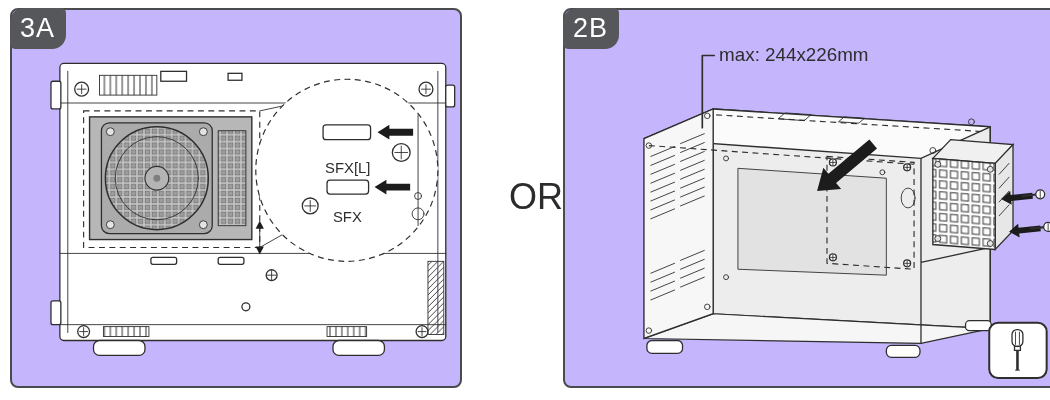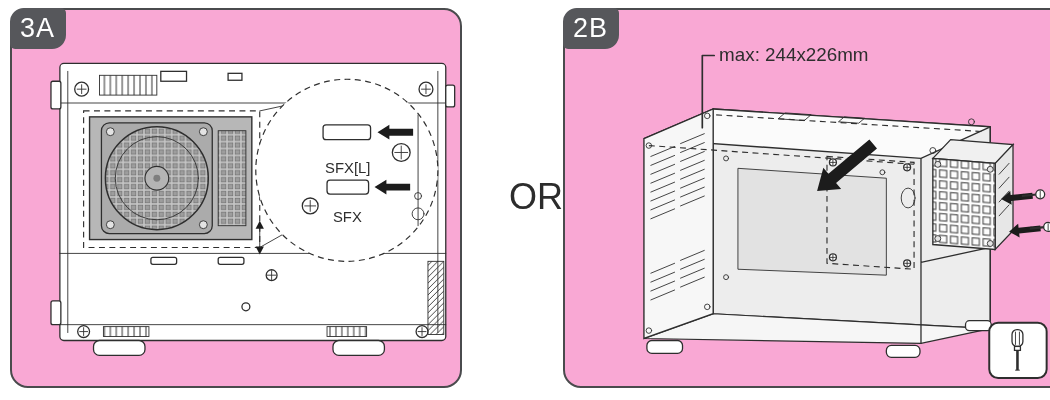--- a/index.html
+++ b/index.html
@@ -2,21 +2,21 @@
 <html style="--line: #2e2e2e; --panel_border: #4a4b4d; --badge_bg: #56575b; --badge_text: #ffffff; --arrow: #1c1c1c; --plate_gray: #b7b7b7; --detail_gray: #ededed;"><head>
 <meta charset="utf-8">
 <style>
   :root{
     --line:#2e2e2e; --panel_border:#4a4b4d; --badge_bg:#56575b; --badge_text:#ffffff;
     --arrow:#1c1c1c; --plate_gray:#b7b7b7; --detail_gray:#ededed;
   }
   *{box-sizing:border-box;}
   html,body{margin:0;padding:0;background:#ffffff;}
   .stage{position:relative;width:1050px;height:400px;background:#fff;font-family:"Liberation Sans",sans-serif;overflow:hidden;}
-  .panel{position:absolute;border:2.5px solid var(--panel_border);border-radius:18px;background:#f9a8d4;}
+  .panel{position:absolute;border:2.5px solid var(--panel_border);border-radius:8px;background:#c4b5fd;}
   .panel-left{left:10px;top:8px;width:452px;height:380px;}
   .panel-right{left:563px;top:8px;width:525px;height:380px;}
   .badge{position:absolute;top:-2.5px;left:-2.5px;width:56px;height:41px;background:var(--badge_bg);
          color:var(--badge_text);font-size:27px;font-weight:500;display:flex;align-items:center;justify-content:center;
          border-radius:14px 5px 14px 5px;letter-spacing:1px;z-index:2;}
   .or{position:absolute;left:462px;top:176px;width:101px;text-align:center;font-size:36px;font-weight:500;color:#2c2c2c;padding-left:47px;}
   .art{position:absolute;inset:0;width:100%;height:100%;}
   
   .ln{stroke:var(--line);stroke-width:1.3;fill:none;stroke-linecap:round;stroke-linejoin:round;}
   .lnt{stroke:var(--line);stroke-width:0.9;fill:none;stroke-linecap:round;stroke-linejoin:round;}

